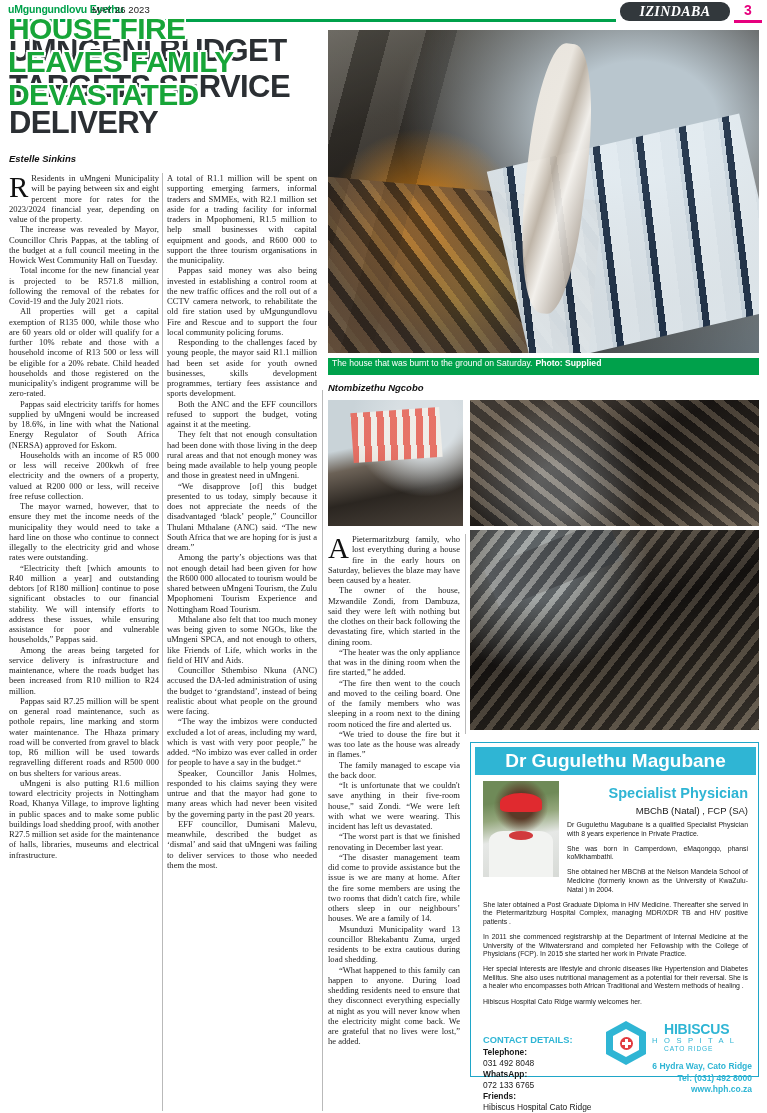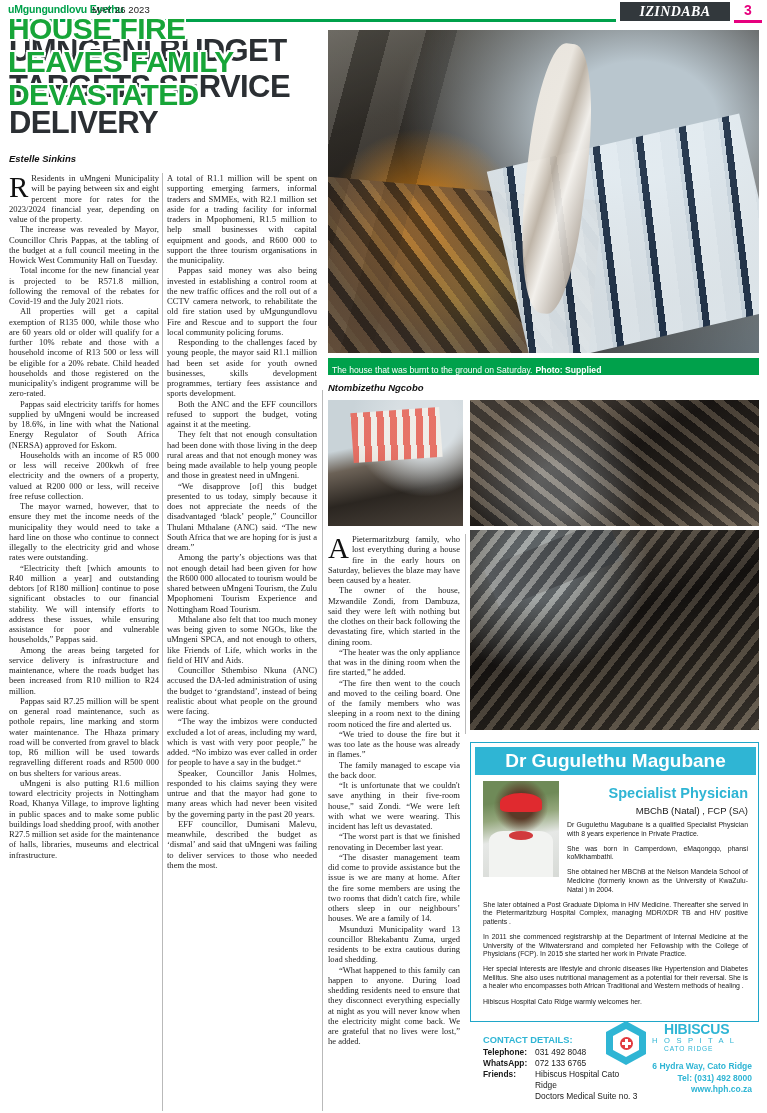--- a/index.html
+++ b/index.html
@@ -24,21 +24,21 @@
     position:absolute; left:84px; top:2px;
     font-family:"Liberation Sans", sans-serif;
     font-size:9.5px; color:#1a1a1a; letter-spacing:0.1px;
   }
   .mh-rule {
     position:absolute; left:0; top:17px; width:608px; height:3px; background:#00a14b;
   }
   .mh-section {
     position:absolute; left:612px; top:0px; width:110px; height:19px;
     background:#32383c;
-    display:flex; align-items:center; justify-content:center;
+    display:flex; align-items:center; justify-content:center;border-radius:9px;
   }
   .mh-section span {
     font-family:"Liberation Serif", serif; font-style:italic;
     font-weight:bold; font-size:14px; color:#ffffff; letter-spacing:0.4px;
   }
   .mh-pagenum {
     position:absolute; left:728px; top:0px; width:24px; text-align:center;
     font-family:"Liberation Sans", sans-serif; font-weight:bold;
     font-size:14px; color:#e6007e;
   }
@@ -126,21 +126,21 @@
     text-shadow:
       -1.6px -1.6px 0 #fff,  1.6px -1.6px 0 #fff,
       -1.6px  1.6px 0 #fff,  1.6px  1.6px 0 #fff,
        0 -1.9px 0 #fff, 0 1.9px 0 #fff,
       -1.9px 0 0 #fff, 1.9px 0 0 #fff;
   }
   .hero-caption {
     position:absolute; left:328px; top:358px; width:431px; height:17px;
     background:#00a14b; color:#fff;
     font-family:"Liberation Sans", sans-serif; font-size:8.6px;
-    display:flex; align-items:flex-end; padding-left:4px;
+    display:flex; align-items:flex-start; padding-left:4px;
   }
   .hero-caption b { margin-left:3px; }
 
   .sub-byline {
     position:absolute; left:328px; top:382px;
     font-family:"Liberation Sans", sans-serif; font-style:italic;
     font-weight:bold; font-size:9.5px; color:#111;
   }
 
   
@@ -179,21 +179,21 @@
     background:repeating-linear-gradient(128deg, rgba(0,0,0,0.4) 0 8px, rgba(205,188,160,0.18) 8px 14px);
   }
   #ph-c .beam {
     position:absolute; left:6%; top:6%; width:46%; height:22%;
     background:linear-gradient(100deg,#8f959a,#5a5f63);
     transform:rotate(-22deg); opacity:0.95;
   }
 
   
   .ad {
-    position:absolute; left:470px; top:742px; width:289px; height:280px;
+    position:absolute; left:470px; top:742px; width:289px; height:335px;
     border:1.2px solid #1fa6c8; background:#fff;
   }
   .ad-name {
     position:absolute; left:4px; top:4px; width:281px; height:28px;
     background:#2fb5d4;
     display:flex; align-items:center; justify-content:center;
     font-family:"Liberation Sans", sans-serif; font-weight:bold;
     font-size:19px; color:#ffffff;
   }
   .ad-photo {
@@ -231,21 +231,21 @@
   }
   .ad-body p { margin:0 0 6.5px 0; }
   .ad-body p.indent-l { margin-left:84px; }
   .ad-body p.indent-s { margin-left:84px; }
 
   .ad-contact {
     position:absolute; left:12px; top:292px; width:160px;
     font-family:"Liberation Sans", sans-serif; font-size:8.4px; color:#1a1a1a;
   }
   .ad-contact .hdr { color:#2fb5d4; font-weight:bold; font-size:9.3px; margin-bottom:1.5px; }
-  .ad-contact .row { display:flex; line-height:11px; }
+  .ad-contact .row { display:flex; line-height:11px;flex-direction:column; }
   .ad-contact .row b { min-width:52px; }
   .ad-contact .cont { padding-left:52px; line-height:11px; }
 
   .ad-logo { position:absolute; right:6px; top:276px; width:150px; height:84px; }
   .ad-logo .hex {
     position:absolute; left:4px; top:2px; width:40px; height:44px;
     background:#2fb5d4;
     clip-path:polygon(50% 0,100% 25%,100% 75%,50% 100%,0 75%,0 25%);
     display:flex; align-items:center; justify-content:center;
   }

